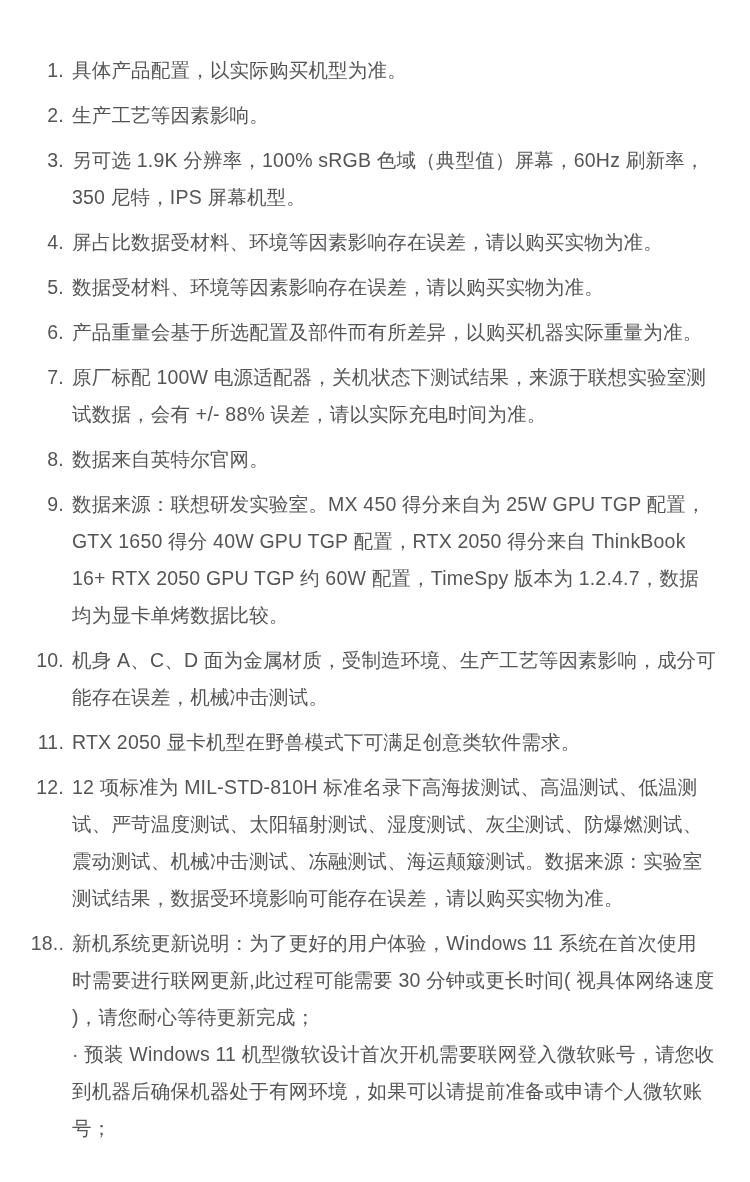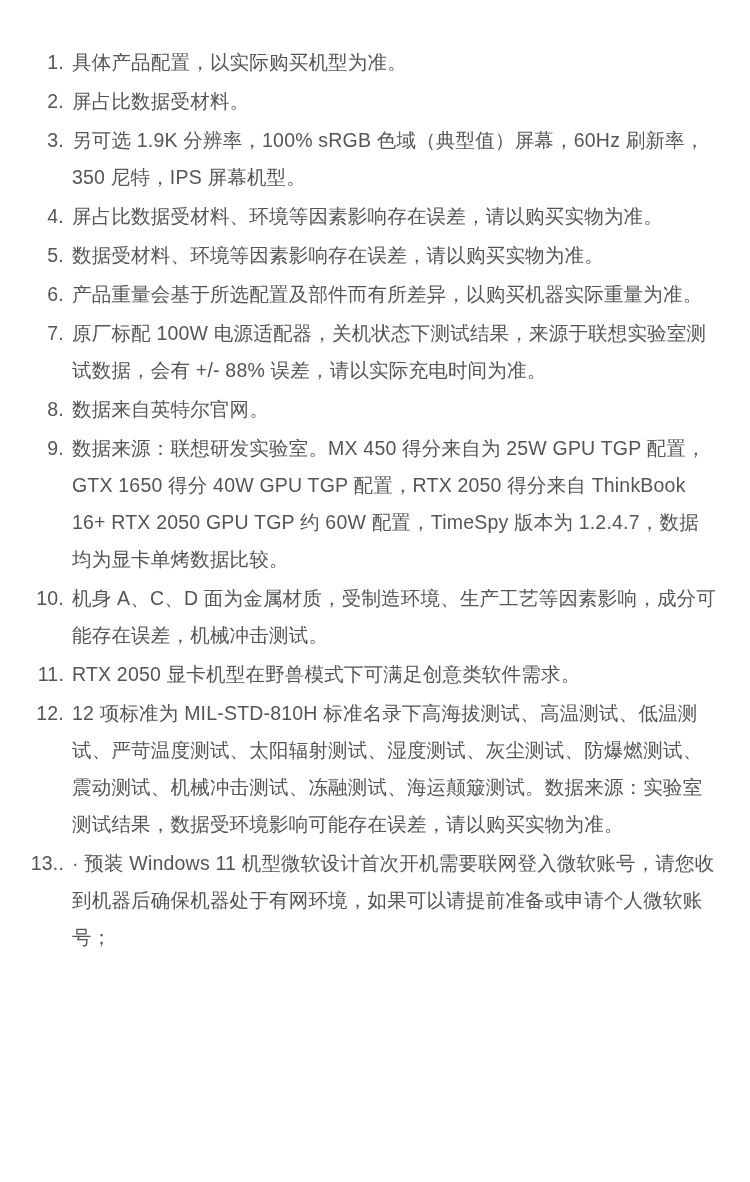--- a/index.html
+++ b/index.html
@@ -39,20 +39,21 @@
     left: 0;
     top: 0;
     width: 36px;
     text-align: right;
     color: #555555;
     font-size: 19.5px;
     line-height: 37px;
   }
   .note-body {
     display: block;
+    margin-top: 8px;
   }
   .note-body .para {
     display: block;
   }
   .page-footer-space {
     height: 10px;
   }
 </style>
 </head>
 <body>
@@ -63,21 +64,21 @@
     <li>
       <span class="num">1.</span>
       <span class="note-body">
         <span class="para">具体产品配置，以实际购买机型为准。</span>
       </span>
     </li>
 
     <li>
       <span class="num">2.</span>
       <span class="note-body">
-        <span class="para">屏占比数据受材料。</span>
+        <span class="para">生产工艺等因素影响。</span>
       </span>
     </li>
 
     <li>
       <span class="num">3.</span>
       <span class="note-body">
         <span class="para">另可选 1.9K 分辨率，100% sRGB 色域（典型值）屏幕，60Hz 刷新率，350 尼特，IPS 屏幕机型。</span>
       </span>
     </li>
 
@@ -138,21 +139,22 @@
     </li>
 
     <li>
       <span class="num">12.</span>
       <span class="note-body">
         <span class="para">12 项标准为 MIL-STD-810H 标准名录下高海拔测试、高温测试、低温测试、严苛温度测试、太阳辐射测试、湿度测试、灰尘测试、防爆燃测试、震动测试、机械冲击测试、冻融测试、海运颠簸测试。数据来源：实验室测试结果，数据受环境影响可能存在误差，请以购买实物为准。</span>
       </span>
     </li>
 
     <li>
-      <span class="num">13..</span>
+      <span class="num">18..</span>
       <span class="note-body">
+        <span class="para">新机系统更新说明：为了更好的用户体验，Windows 11 系统在首次使用时需要进行联网更新,此过程可能需要 30 分钟或更长时间( 视具体网络速度 )，请您耐心等待更新完成；</span>
         <span class="para">· 预装 Windows 11 机型微软设计首次开机需要联网登入微软账号，请您收到机器后确保机器处于有网环境，如果可以请提前准备或申请个人微软账号；</span>
       </span>
     </li>
 
   </ol>
   <div class="page-footer-space"></div>
 </div>
 
 </body></html>

